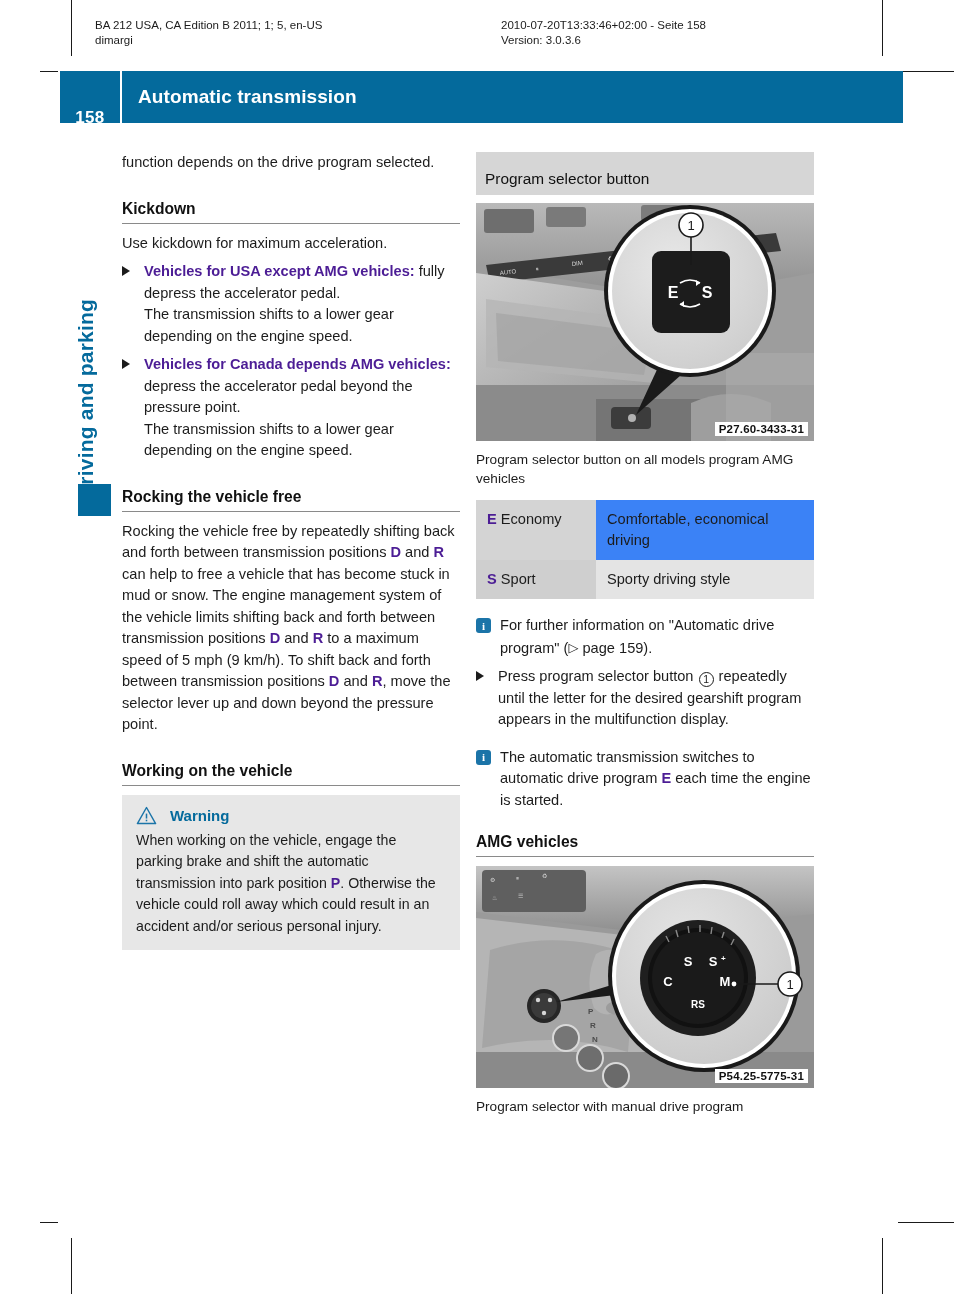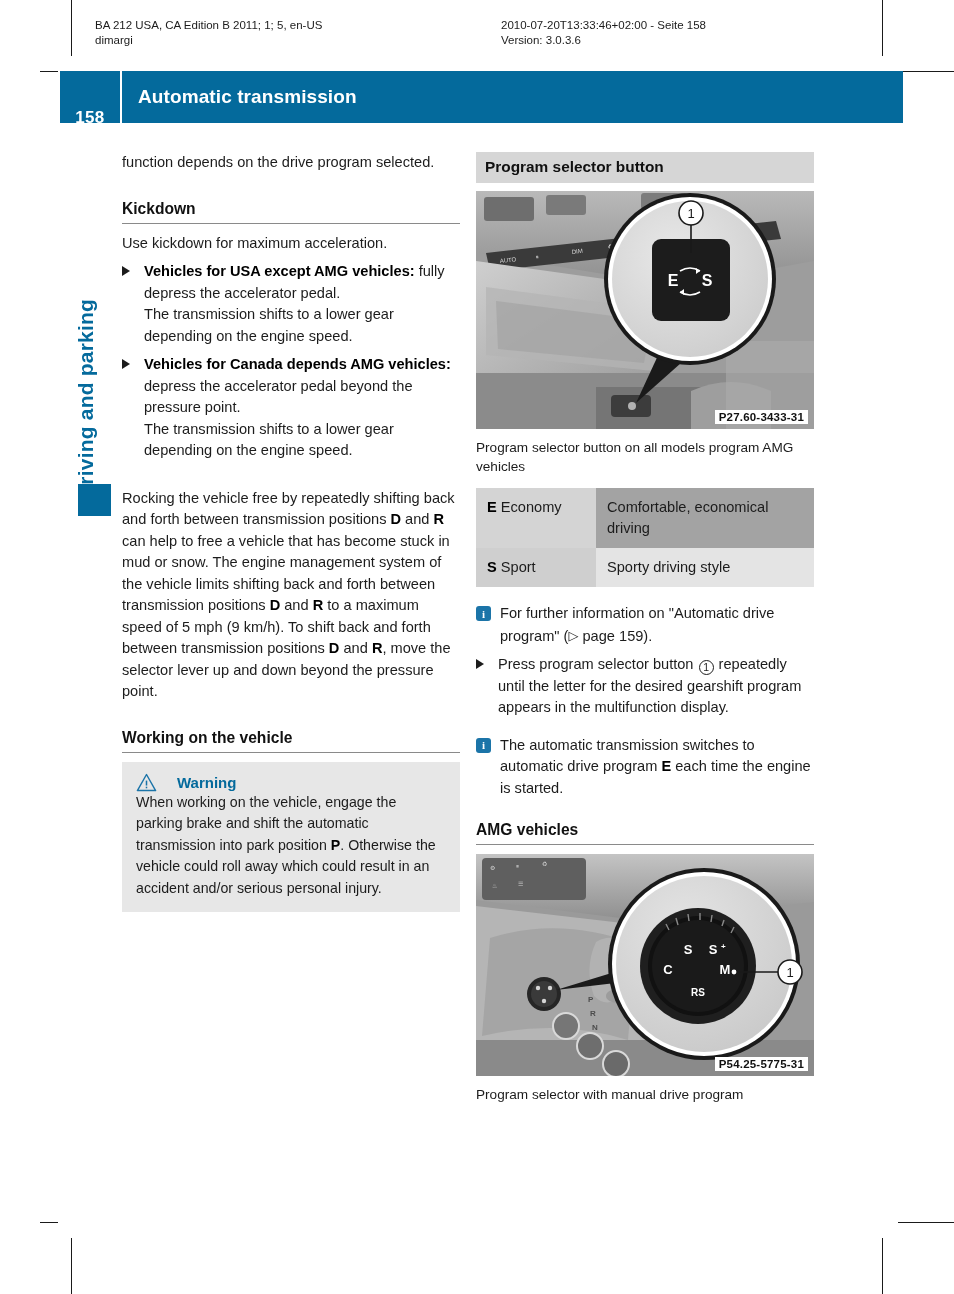--- a/index.html
+++ b/index.html
@@ -81,39 +81,39 @@
   
   .tri-item { position: relative; padding-left: 22px; margin-top: 7px; }
   .tri-item .tri {
     position: absolute; left: 0; top: 5px;
     width: 0; height: 0;
     border-left: 8px solid #1c1c1c;
     border-top: 5.5px solid transparent;
     border-bottom: 5.5px solid transparent;
   }
   .tri-item .body { font-size: 14.6px; line-height: 21.5px; color:#1c1c1c; }
-  b { font-weight: 700; color:#000000; }
+  b { font-weight: 700; color:#4c1d95; }
 
   
   .warn-box {
     background: #e7e7e7; padding: 11px 14px 13px 14px;
   }
   .warn-head {
-    display: flex; align-items: center; gap: 20px; 
+    display: flex; align-items: center; gap: 13px; margin-bottom: 5px;
   }
   .warn-head .tri-icon { width: 21px; height: 19px; }
   .warn-head .label {
     font-size: 15px; font-weight: 700; color: #046a9c;
   }
   .warn-box p { font-size: 14.2px; line-height: 21.5px; }
 
   
   .grey-bar {
-    background: #d6d6d6; padding: 6px 9px 7px 9px;
-    font-size: 15.4px; font-weight: 700; color: #111;
+    background: #d6d6d6; padding: 18px 9px 7px 9px;
+    font-size: 15.4px; font-weight: 400; color: #111;
   }
 
   
   .figure { position: relative; width: 338px; background: #cfcfcf; }
   .figure svg { display: block; width: 100%; height: auto; }
   .fig-caption {
     font-size: 13.6px; line-height: 19px; color:#1c1c1c; margin-top: 9px;
   }
   .fig-code {
     position: absolute; right: 6px; bottom: 5px;
@@ -121,21 +121,21 @@
     font-weight: 700; padding: 1px 4px; letter-spacing: .2px;
   }
 
   
   table.dt { width: 100%; border-collapse: collapse; }
   table.dt td {
     font-size: 14.6px; line-height: 21px; color:#1c1c1c;
     padding: 9px 11px; vertical-align: top;
   }
   table.dt td.k { width: 120px; background: #d4d4d4; }
-  table.dt td.v { background: #a3a3a3; }
+  table.dt td.v { background: #3b82f6; }
   table.dt tr.alt td.k { background: #cfcfcf; }
   table.dt tr.alt td.v { background: #e4e4e4; }
 
   
   .note { position: relative; padding-left: 24px; margin-top: 16px; }
   .note .ico {
     position: absolute; left: 0; top: 3px;
     width: 15px; height: 15px; border-radius: 3px;
     background: #1b74a8;
     color:#fff; font-size: 11px; font-weight: 700;
@@ -203,20 +203,21 @@
       <div class="body"><b>Vehicles for USA except AMG vehicles:</b> fully depress the accelerator pedal.<br>The transmission shifts to a lower gear depending on the engine speed.</div>
     </div>
 
     <div class="tri-item">
       <span class="tri"></span>
       <div class="body"><b>Vehicles for Canada depends AMG vehicles:</b> depress the accelerator pedal beyond the pressure point.<br>The transmission shifts to a lower gear depending on the engine speed.</div>
     </div>
 
     <div class="gap-lg"></div>
 
+    <h3 class="sub">Rocking the vehicle free</h3>
     <p>Rocking the vehicle free by repeatedly shifting back and forth between transmission positions <b>D</b> and <b>R</b> can help to free a vehicle that has become stuck in mud or snow. The engine management system of the vehicle limits shifting back and forth between transmission positions <b>D</b> and <b>R</b> to a maximum speed of 5 mph (9 km/h). To shift back and forth between transmission positions <b>D</b> and <b>R</b>, move the selector lever up and down beyond the pressure point.</p>
 
     <div class="gap-lg"></div>
 
     <h3 class="sub">Working on the vehicle</h3>
 
     <div class="warn-box">
       <div class="warn-head">
         <svg class="tri-icon" viewBox="0 0 22 20">
           <path d="M11 1.6 L20.6 18.5 L1.4 18.5 Z" fill="none" stroke="#1b74a8" stroke-width="1.5" stroke-linejoin="round"></path>

